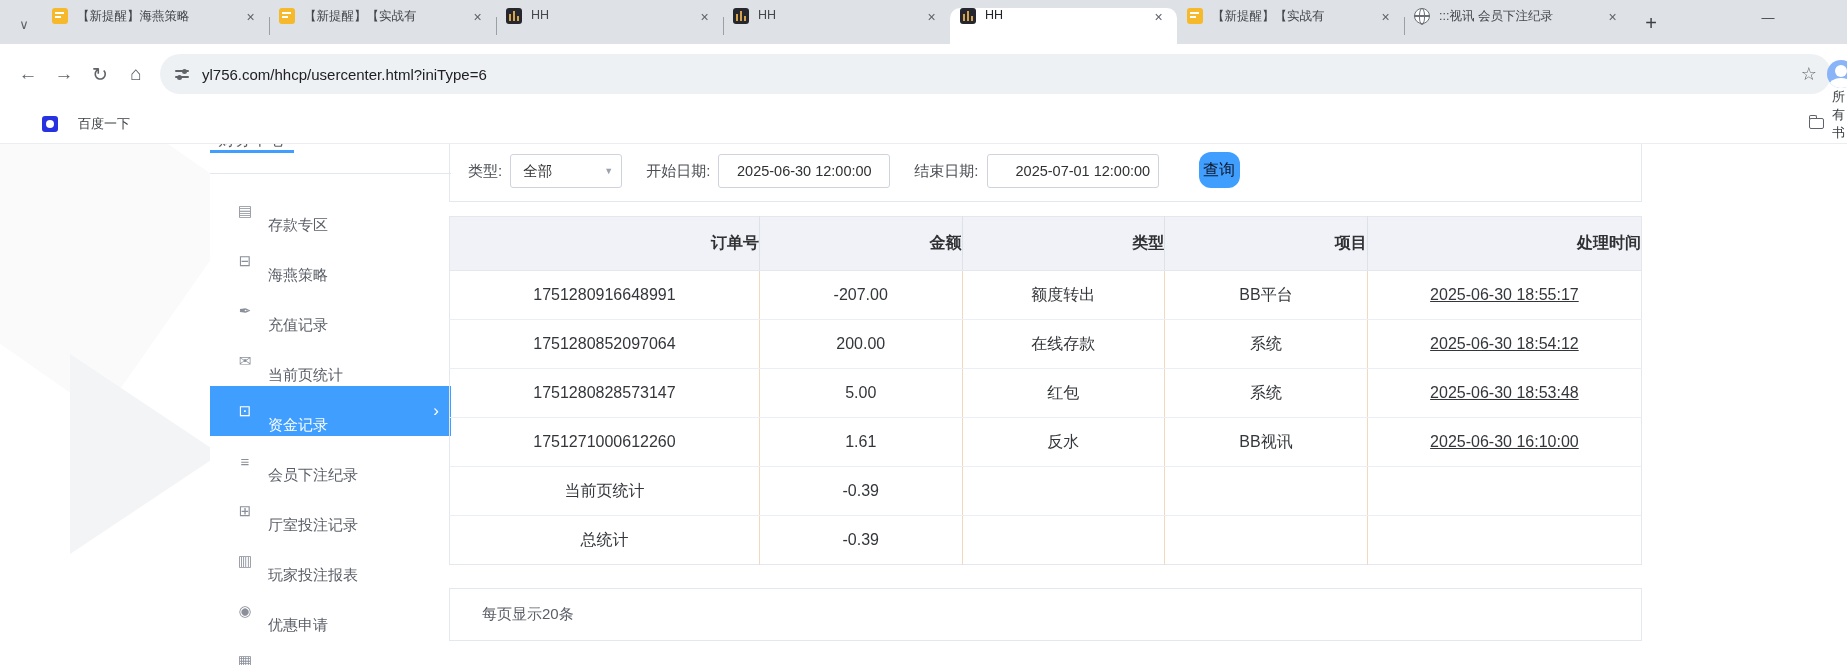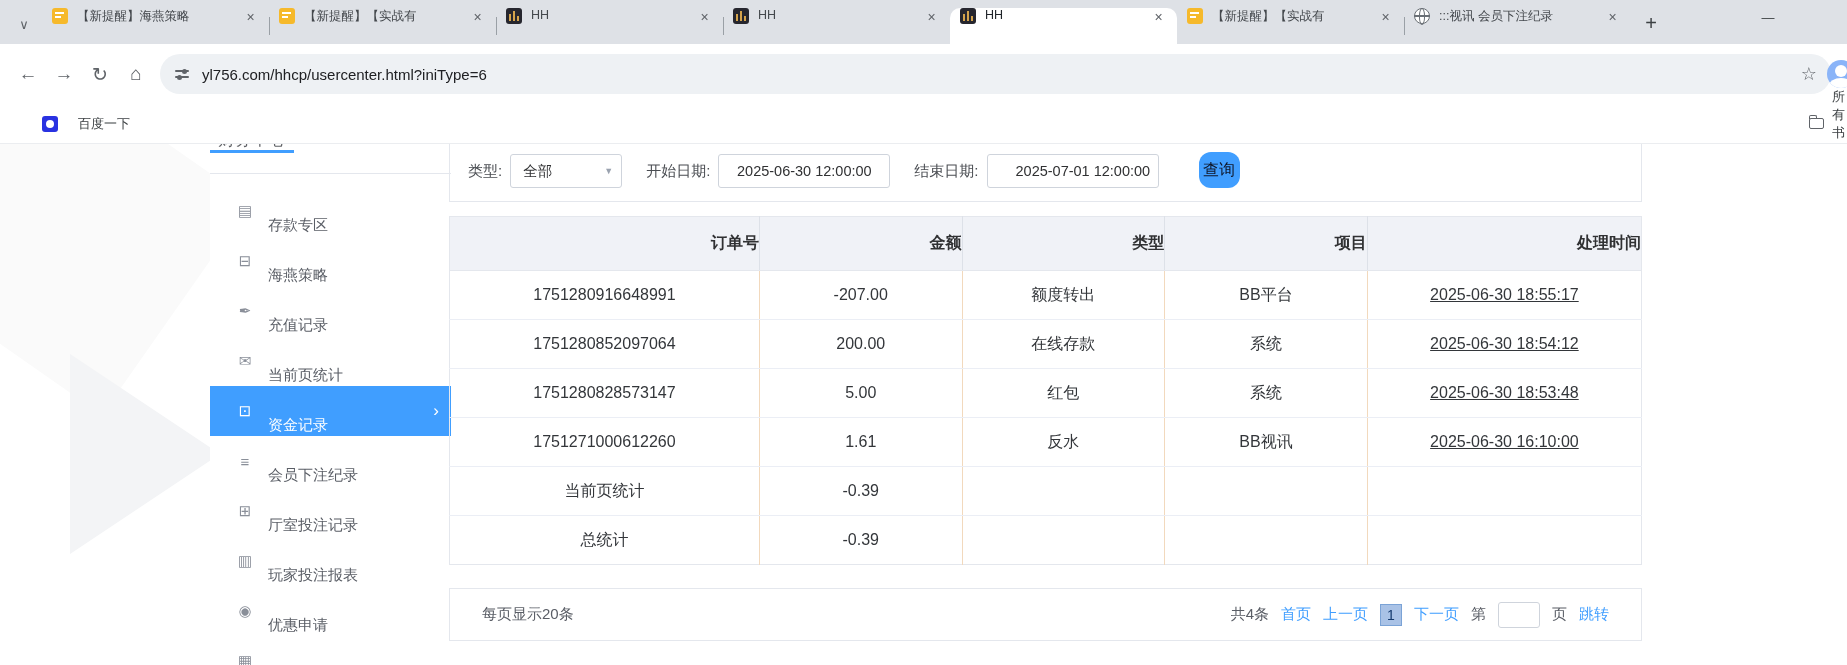--- a/index.html
+++ b/index.html
@@ -309,26 +309,15 @@
             <td>-0.39</td>
             <td></td>
             <td></td>
             <td></td>
           </tr>
         </tbody>
     </table>
 
     <div class="pager-box">
       <span class="pg-text">每页显示20条</span>
-      <div class="pg-right">
-        <span class="pg-text">共4条</span>
-        <span class="pg-link">首页</span>
-        <span class="pg-link">上一页</span>
-        <span class="pg-current">1</span>
-        <span class="pg-link">下一页</span>
-        <span class="pg-text">第</span>
-        <input class="pg-input" style="">
-        <span class="pg-text">页</span>
-        <span class="pg-link">跳转</span>
-      </div>
     </div>
   </div>
 </div>
 
 </body></html>

